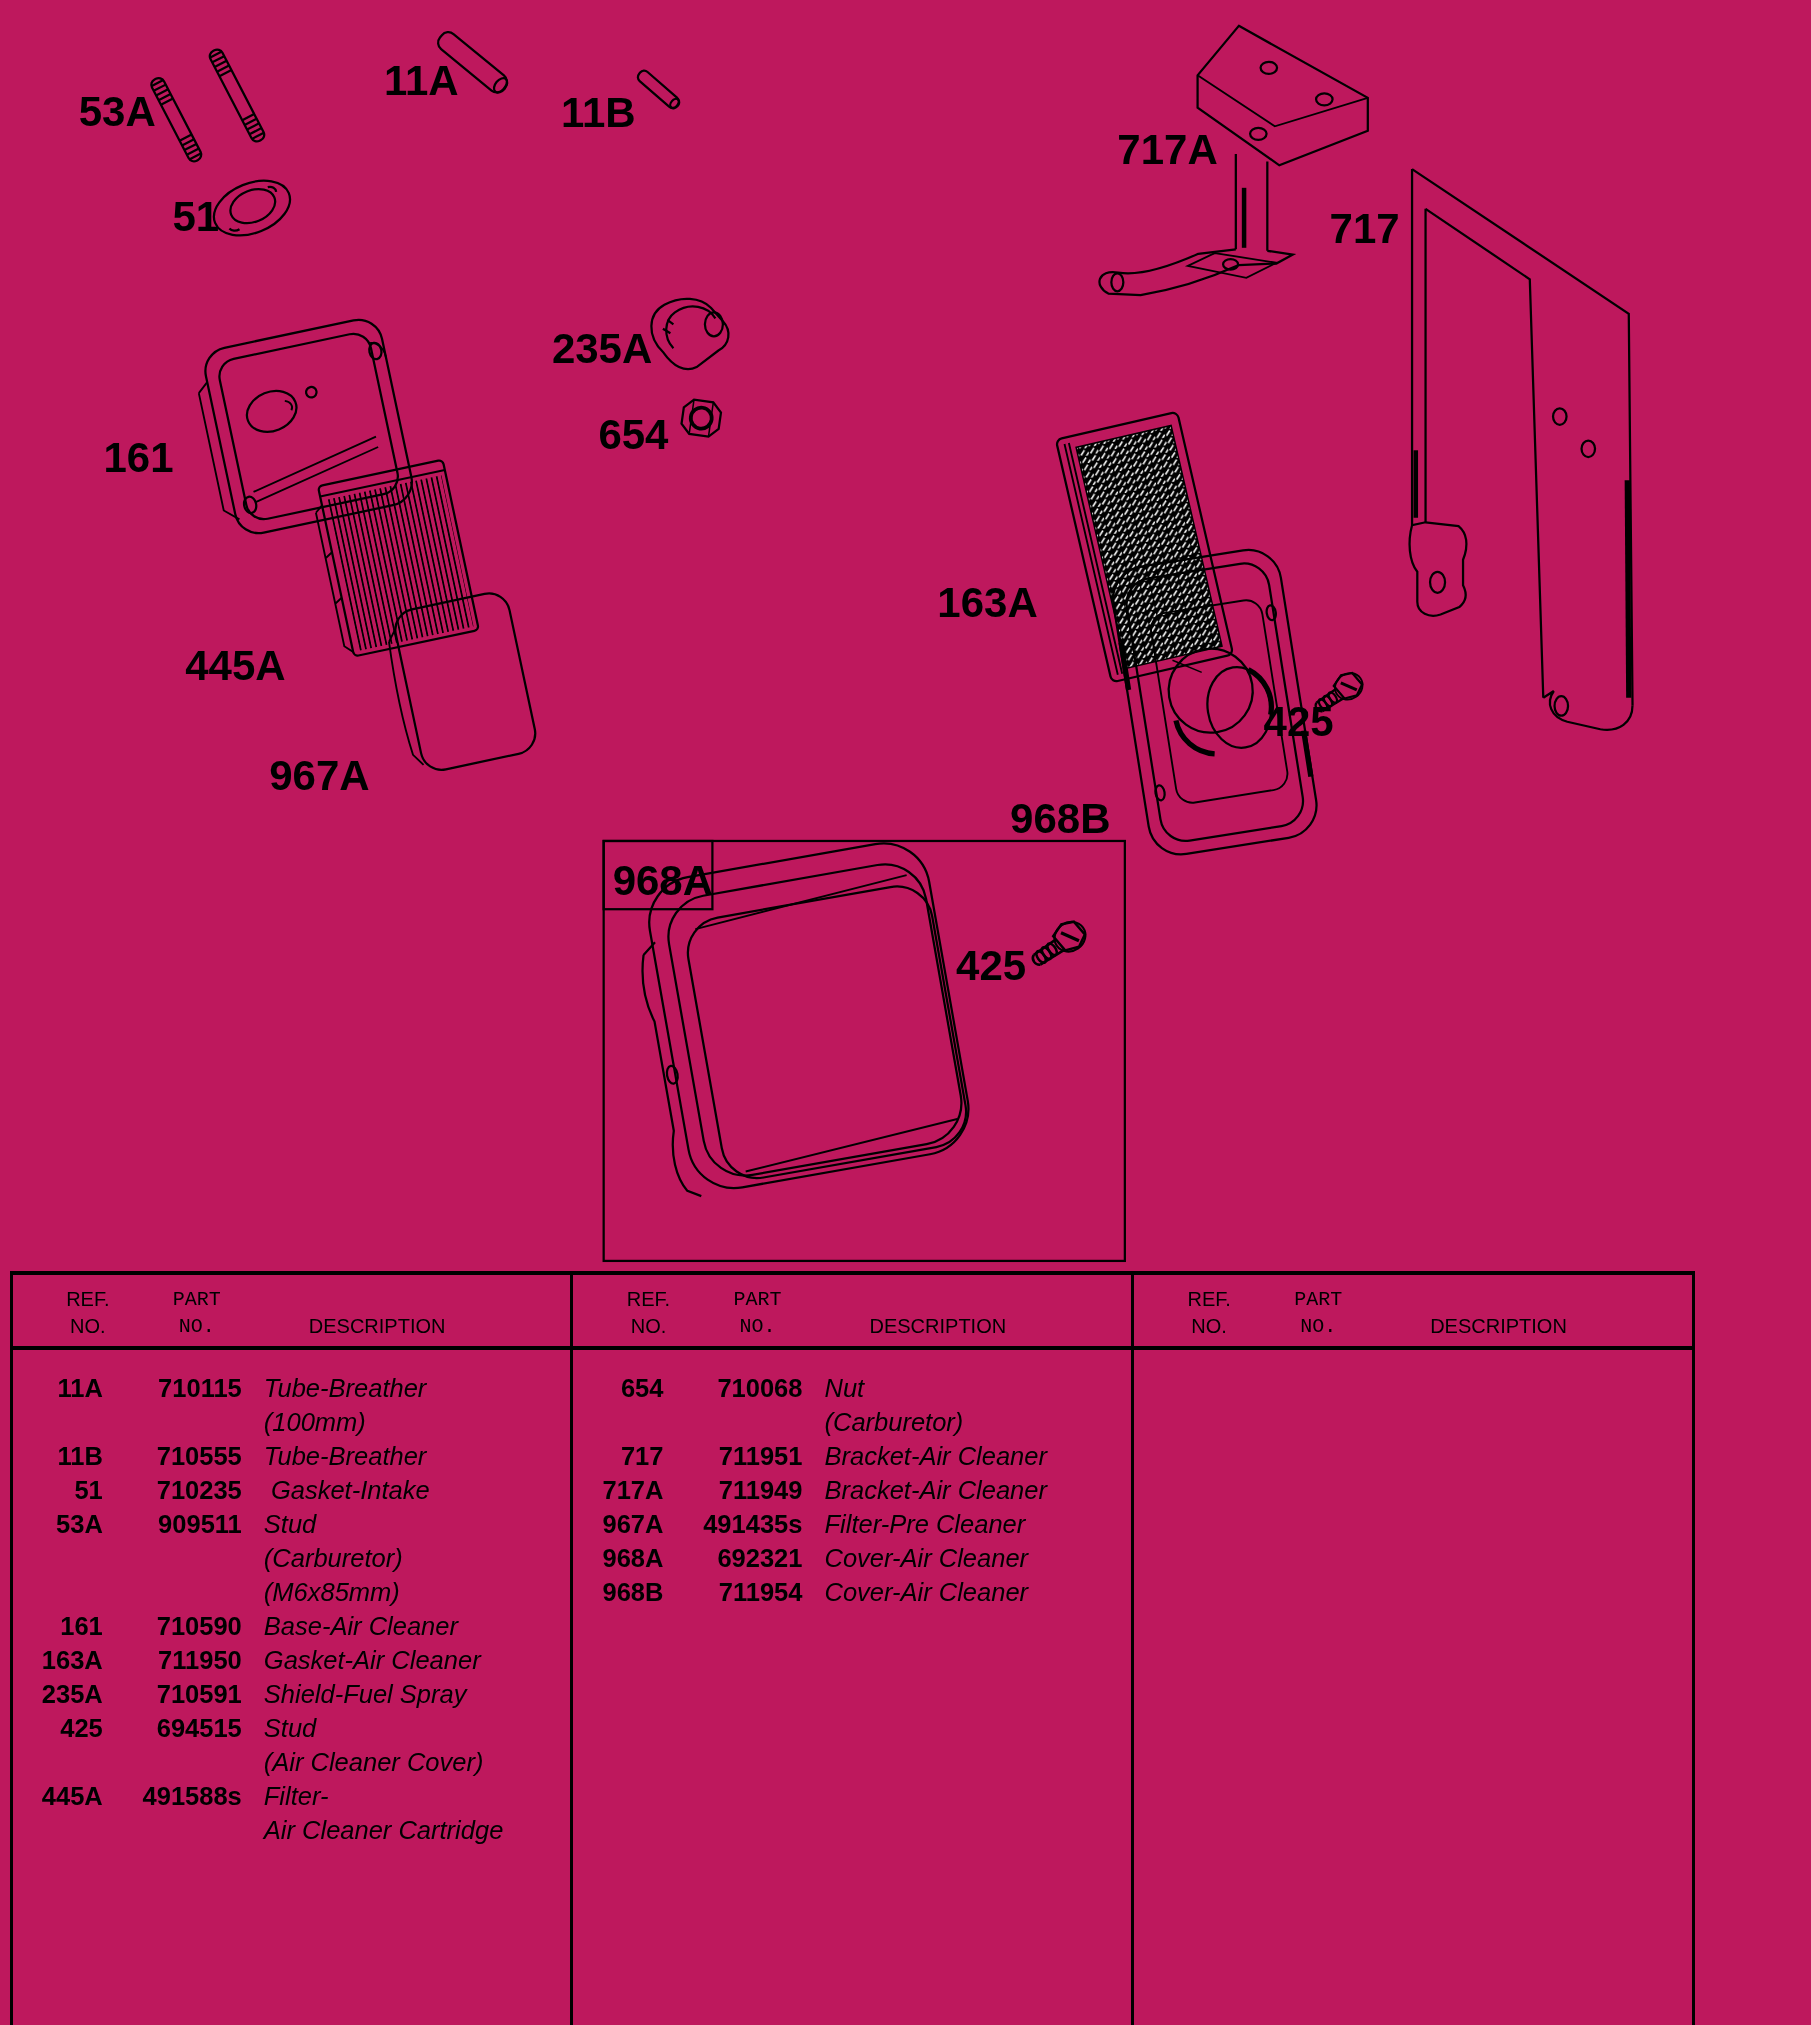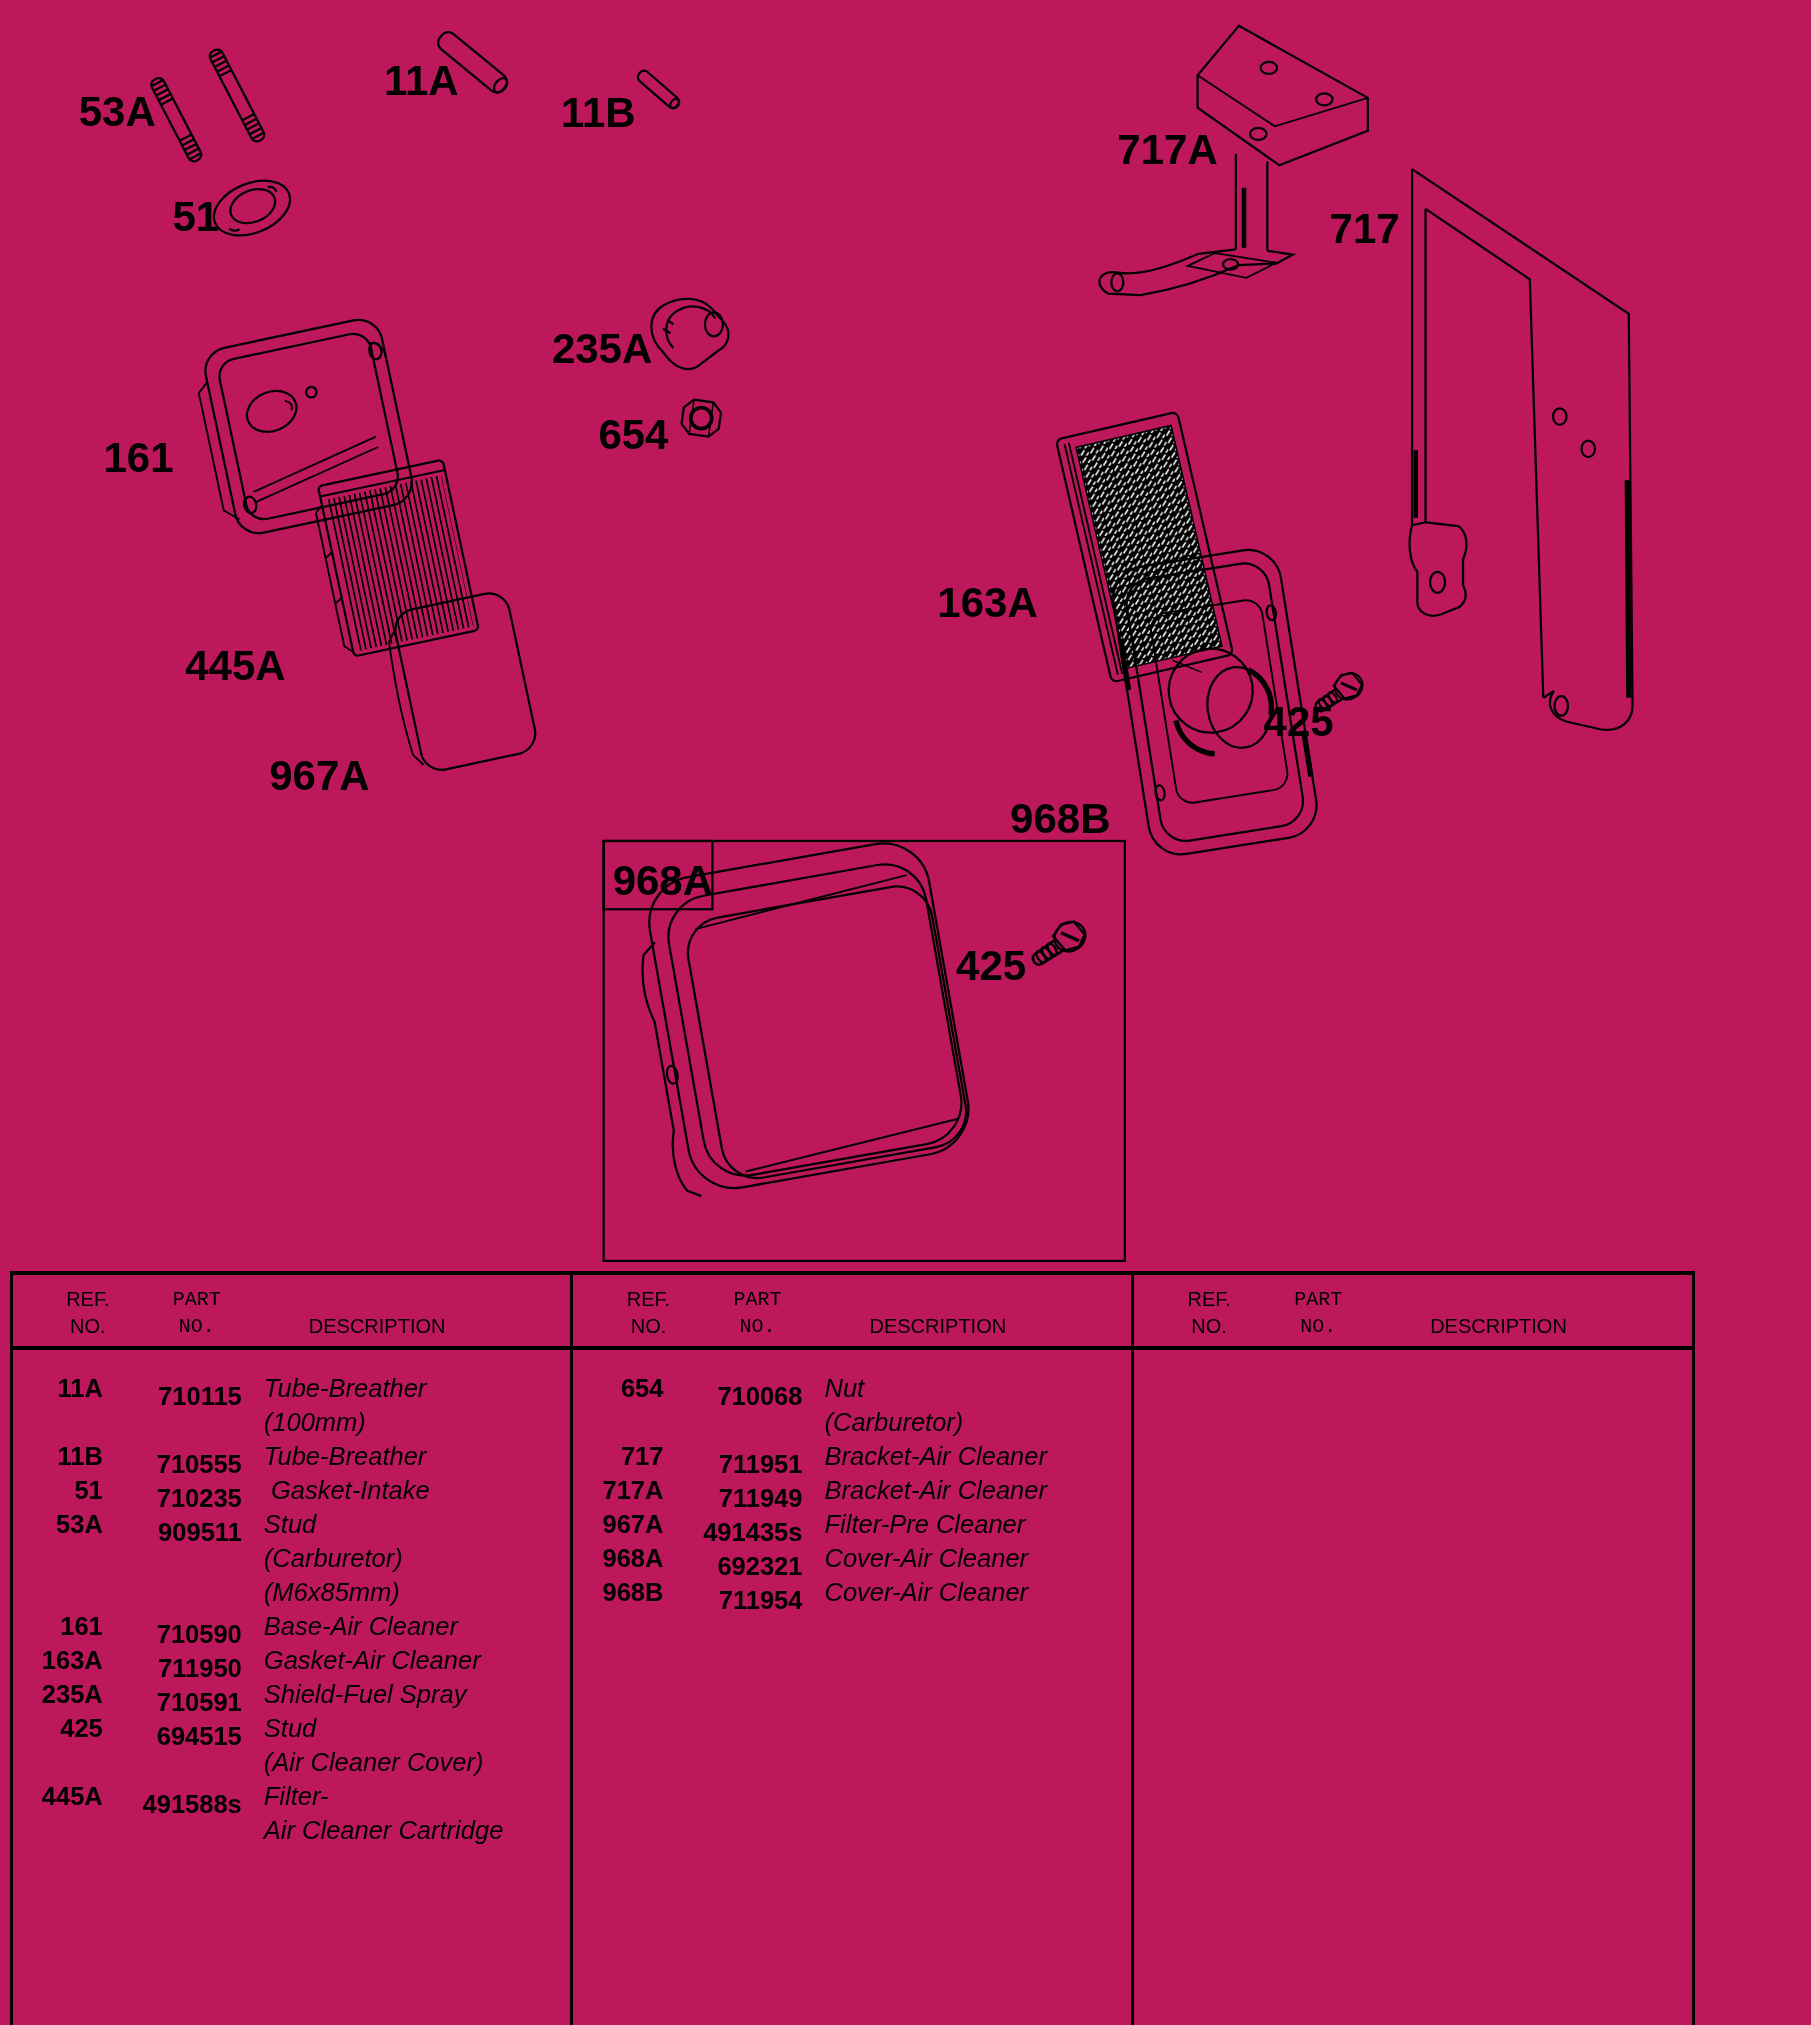--- a/index.html
+++ b/index.html
@@ -17,21 +17,21 @@
   .tsection{flex:1 1 0;position:relative;box-sizing:border-box;}
   .tsection + .tsection{border-left:3px solid #000;}
   .thead{position:relative;height:71px;border-bottom:4.5px solid #000;box-sizing:content-box;}
   .hcell{position:absolute;top:10.5px;font-size:20px;line-height:27px;text-align:center;white-space:nowrap;}
   .h-ref{left:30px;width:90px;}
   .h-part{left:135px;width:98px;font-family:Liberation Mono, monospace;}
   .h-desc{left:296px;top:38px;text-align:right;}
   .tbody{position:relative;padding-top:21px;}
   .trow{position:relative;height:34px;font-size:25.5px;line-height:34px;white-space:pre;}
   .c-ref{position:absolute;left:0;width:90px;text-align:right;font-weight:bold;}
-  .c-part{position:absolute;left:98px;width:131px;text-align:right;font-weight:bold;margin-top:8px;}
+  .c-part{position:absolute;left:98px;width:131px;text-align:right;font-weight:bold;}
   .c-desc{position:absolute;left:251px;font-style:italic;}
 </style>
 </head>
 <body>
 
 <div class="stage">
 
   
   <svg width="1811" height="1271" viewBox="0 0 2415 1694" fill="none" stroke="none">
     <defs>

